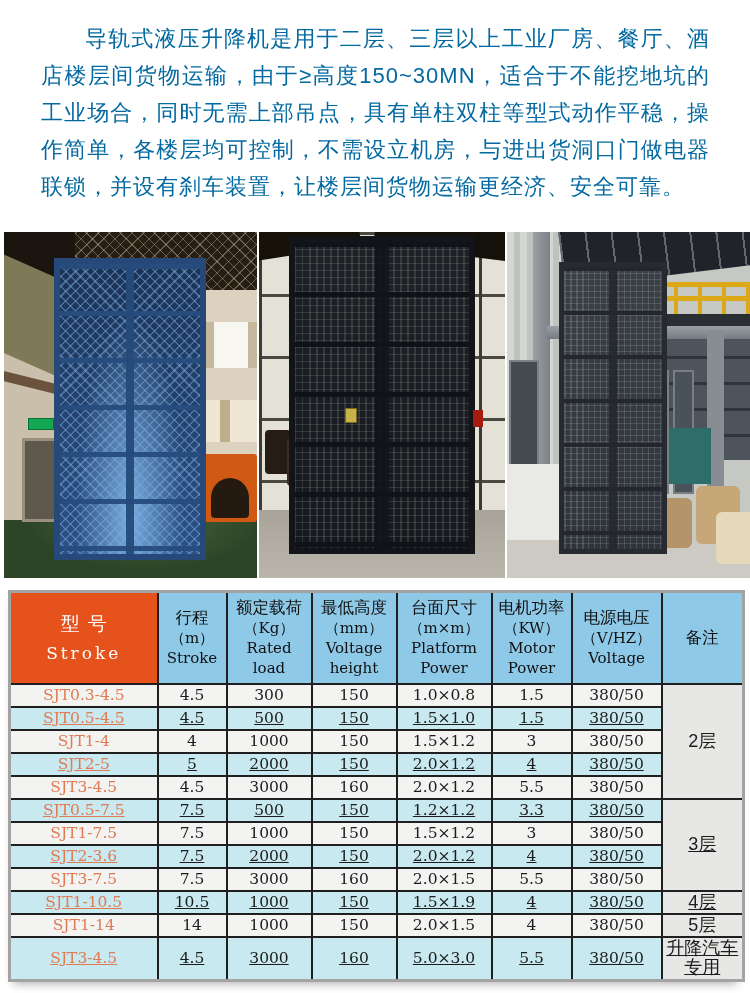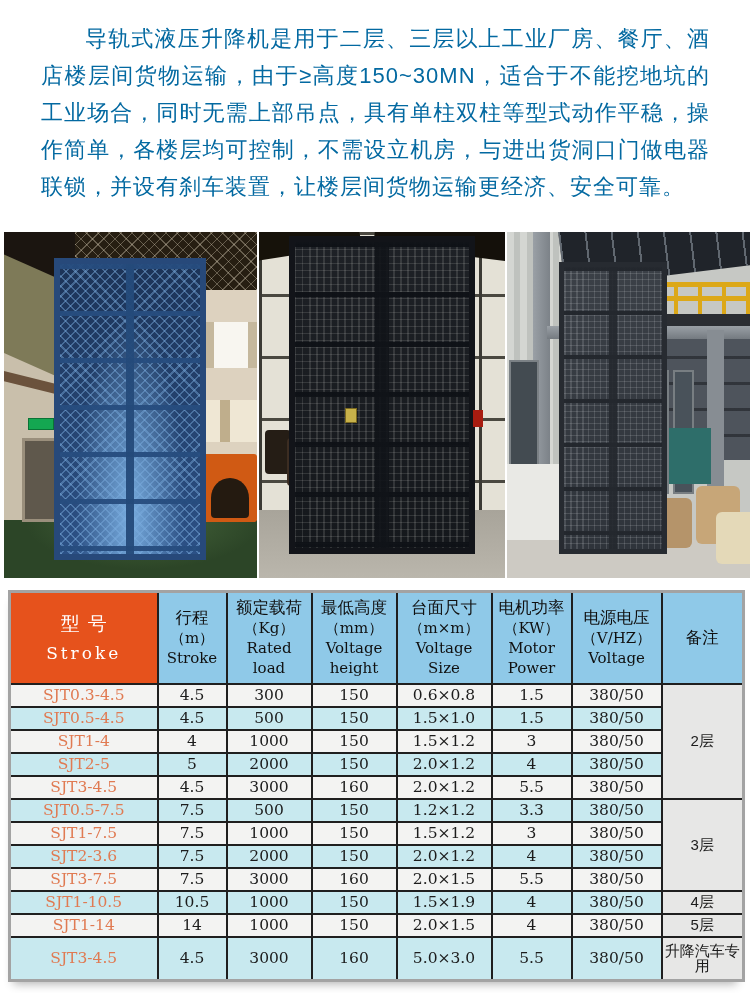--- a/index.html
+++ b/index.html
@@ -121,23 +121,23 @@
   .model-head .h-zh { font-size:19px; letter-spacing:8px; text-indent:8px; margin-bottom:9px; }
   .model-head .h-en { font-size:17px; letter-spacing:3px; }
   .blue-head { background:#8fc9e8; color:#101010; }
   .h-zh { font-size:16.5px; line-height:21px; }
   .h-unit { font-size:15px; line-height:20px; }
   .h-en { font-size:15px; line-height:20px; }
   tbody tr { height:23px; }
   tbody tr.row-tall { height:44px; }
   tbody td { font-size:15.5px; line-height:1.05; padding:0 1px; color:#1c1c1c; }
   tr.row-light td { background:#f3f3f2; }
-  tr.row-cyan td { background:#c8e9ef; }
+  tr.row-cyan td { background:#c8e9ef;text-decoration:underline; }
   td.model-cell { color:#e07a52; }
-  td.remark-cell { background:#e7e7e6 !important; font-size:15px;
+  td.remark-cell { background:#e7e7e6 !important; font-size:18px;
     font-family:"Liberation Sans",sans-serif; }
 </style>
 </head>
 <body>
 
 <p class="intro">导轨式液压升降机是用于二层、三层以上工业厂房、餐厅、酒店楼层间货物运输，由于≥高度150~30MN，适合于不能挖地坑的工业场合，同时无需上部吊点，具有单柱双柱等型式动作平稳，操作简单，各楼层均可控制，不需设立机房，与进出货洞口门做电器联锁，并设有刹车装置，让楼层间货物运输更经济、安全可靠。</p>
 
 <div class="photos">
 
   <div class="photo photo1">
@@ -223,21 +223,21 @@
             <div class="h-en">Rated load</div>
           </th>
           <th class="blue-head">
             <div class="h-zh">最低高度</div>
             <div class="h-unit">（mm）</div>
             <div class="h-en">Voltage height</div>
           </th>
           <th class="blue-head">
             <div class="h-zh">台面尺寸</div>
             <div class="h-unit">（m×m）</div>
-            <div class="h-en">Voltage Size</div>
+            <div class="h-en">Platform Power</div>
           </th>
           <th class="blue-head">
             <div class="h-zh">电机功率</div>
             <div class="h-unit">（KW）</div>
             <div class="h-en">Motor Power</div>
           </th>
           <th class="blue-head">
             <div class="h-zh">电源电压</div>
             <div class="h-unit">（V/HZ）</div>
             <div class="h-en">Voltage</div>
@@ -246,21 +246,21 @@
             <div class="h-zh">备注</div>
           </th>
         </tr>
     </thead>
     <tbody>
         <tr class="row-light">
           <td class="model-cell">SJT0.3-4.5</td>
           <td>4.5</td>
           <td>300</td>
           <td>150</td>
-          <td>0.6×0.8</td>
+          <td>1.0×0.8</td>
           <td>1.5</td>
           <td>380/50</td>
           <td class="remark-cell" rowspan="5">2层</td>
         </tr>
         <tr class="row-cyan">
           <td class="model-cell">SJT0.5-4.5</td>
           <td>4.5</td>
           <td>500</td>
           <td>150</td>
           <td>1.5×1.0</td>

